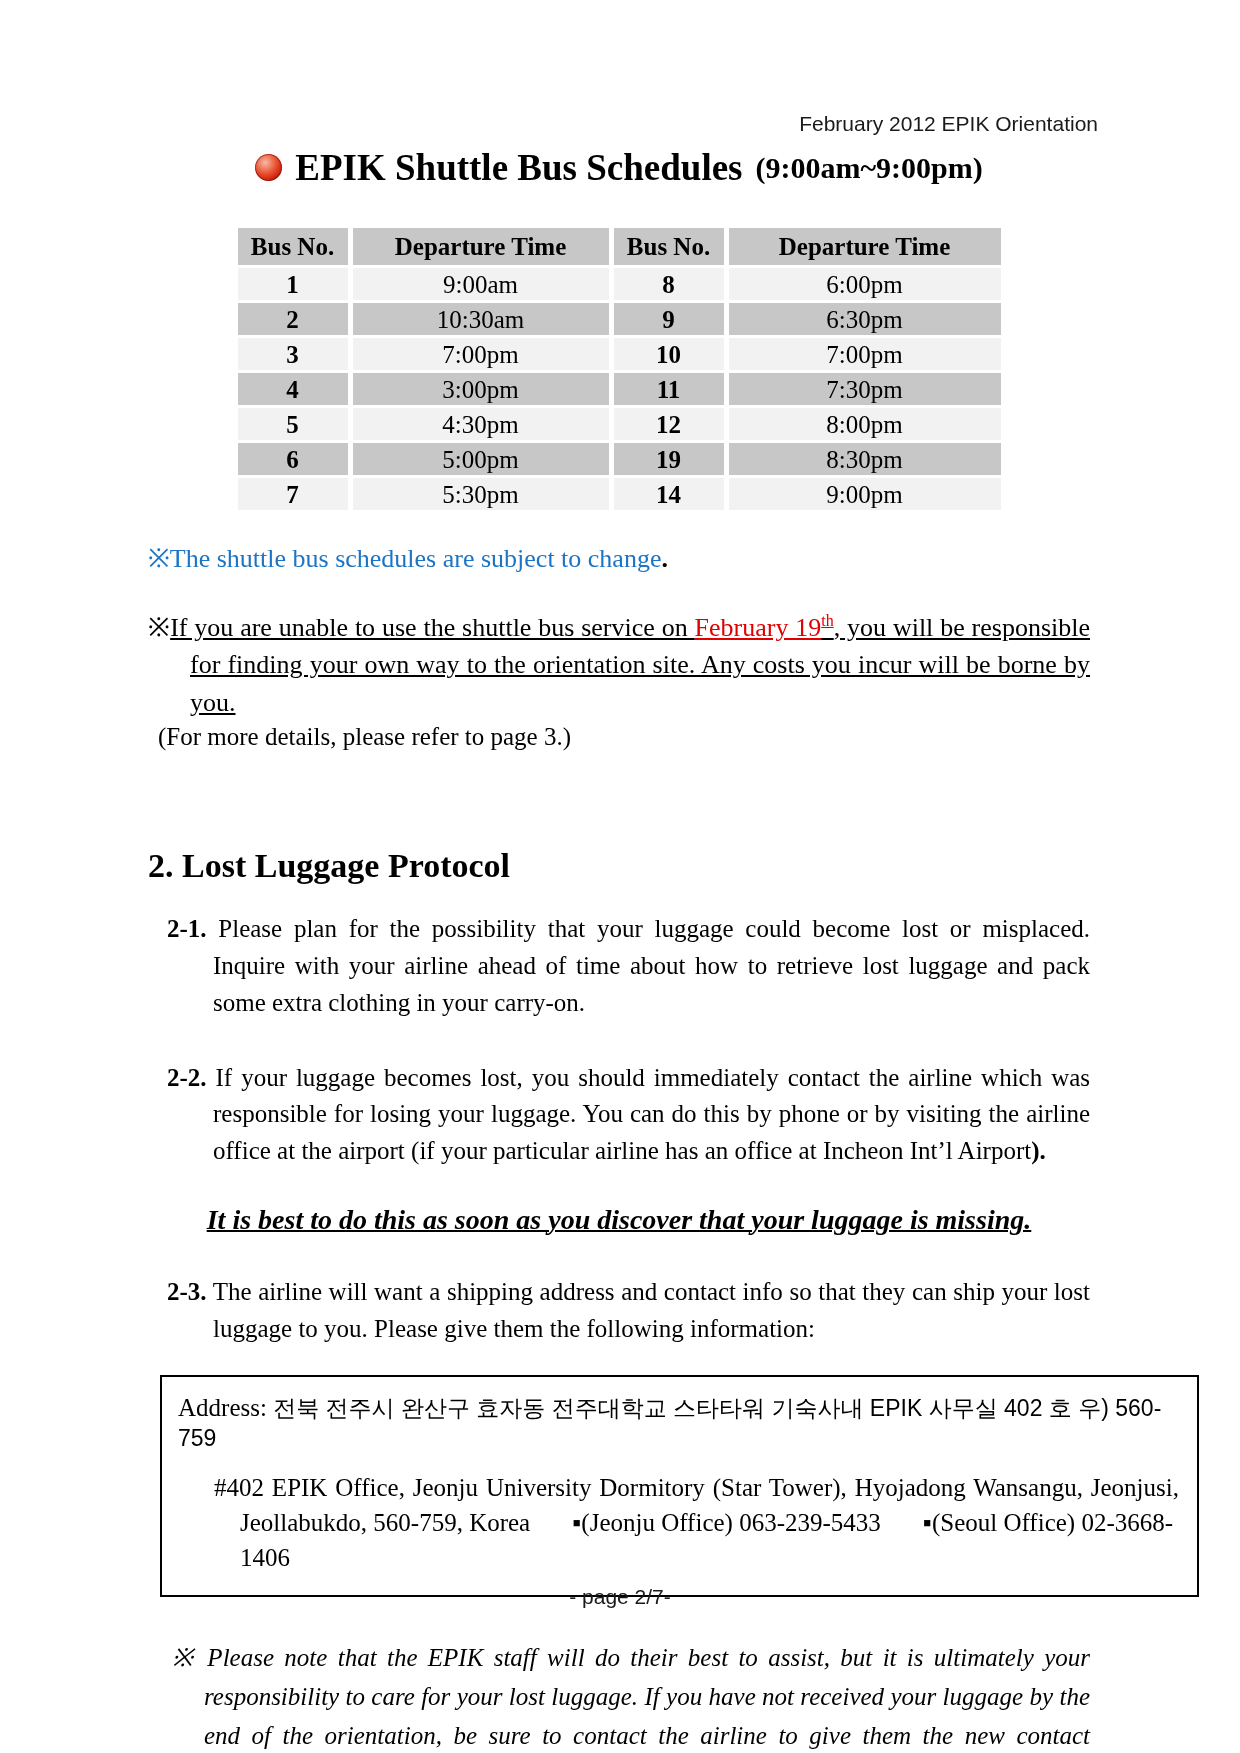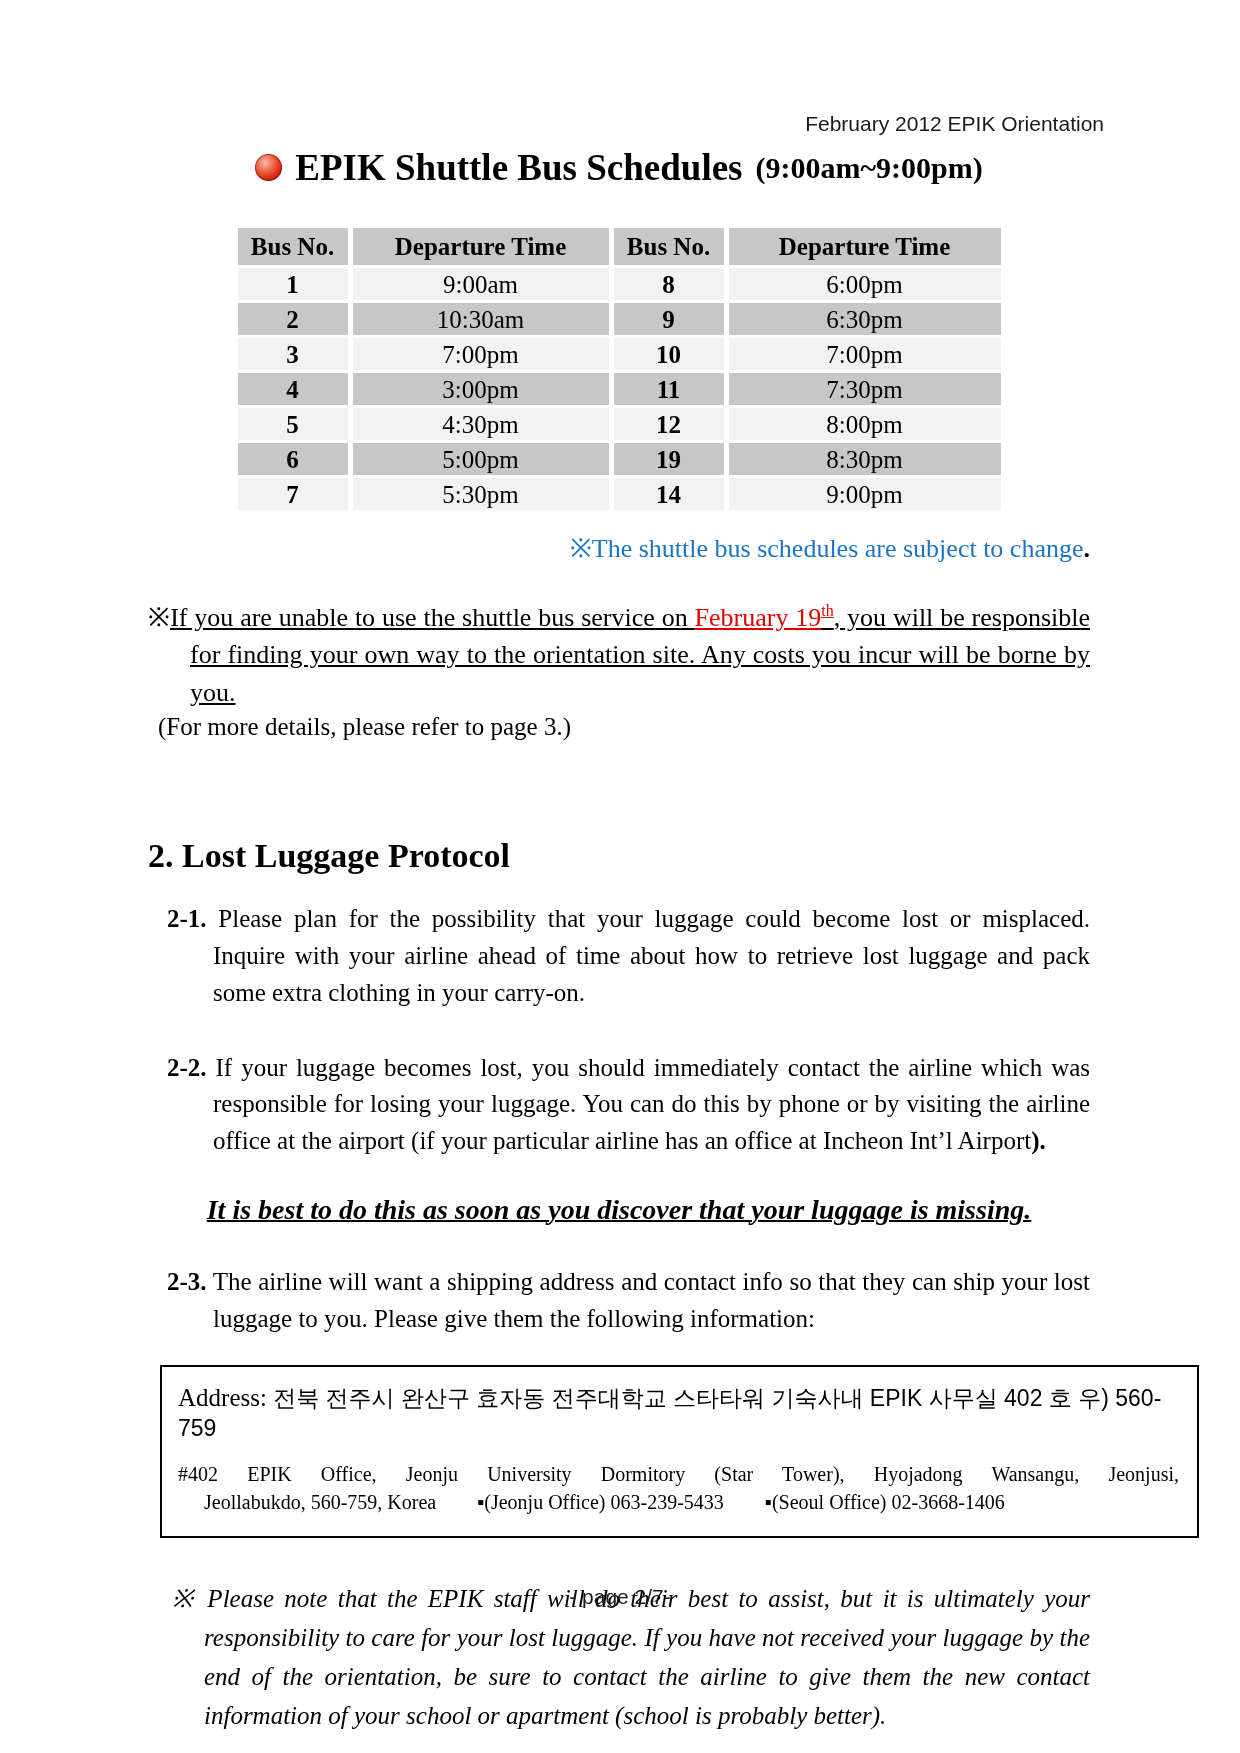--- a/index.html
+++ b/index.html
@@ -13,21 +13,21 @@
   html,body{background:#fff;}
   .page{
     position:relative;
     width:1240px;height:1753px;
     background:#fff;
     font-family:"Liberation Serif","DejaVu Serif",serif;
     color:#000;
     overflow:hidden;
   }
   .header-right{
-    position:absolute;top:112px;right:136px;
+    position:absolute;top:112px;right:142px;
     font-family:"Liberation Sans","DejaVu Sans",sans-serif;
     font-size:21px;color:#1a1a1a;
   }
   .content{padding:0 150px 0 148px;}
 
   
   .title-row{
     margin-top:146px;
     display:flex;justify-content:center;align-items:center;gap:13px;
   }
@@ -55,21 +55,21 @@
     font-weight:bold;height:37px;
   }
   table.schedule td{height:32px;}
   tr.light td{background:var(--table-row-light);}
   tr.dark td{background:var(--table-row-dark);}
   td.busno{font-weight:bold;}
   col.c-bus{width:110px;} col.c-dep1{width:256px;} col.c-dep2{width:272px;}
 
   
   .table-note{
-    margin-top:16px;text-align:right;
+    margin-top:26px;text-align:left;
     font-size:26px;color:var(--accent-blue);
   }
   .table-note .period{color:#000;font-weight:bold;}
 
   .warning{
     margin-top:34px;
     padding-left:42px;text-indent:-42px;
     font-size:26px;line-height:1.44;
     text-align:justify;
   }
@@ -104,21 +104,21 @@
     margin-top:28px;margin-left:12px;
     width:1039px;border:2px solid #000;
     padding:16px 18px 20px 16px;
   }
   .addr-korean-line{font-size:25px;}
   .addr-korean-line .kr{
     font-family:"Liberation Sans","DejaVu Sans",sans-serif;
     font-size:23px;
   }
   .addr-english{
-    margin-top:18px;font-size:20px;line-height:1.4;
+    margin-top:18px;font-size:25px;line-height:1.4;margin-left:36px;
   }
   .addr-line1{text-align:justify;text-align-last:justify;}
   .addr-line2{padding-left:26px;}
   .addr-line2 .office{margin-left:36px;}
 
   
   .final-note{
     margin-top:42px;margin-left:24px;
     padding-left:32px;text-indent:-32px;
     font-size:25px;font-style:italic;line-height:1.55;

